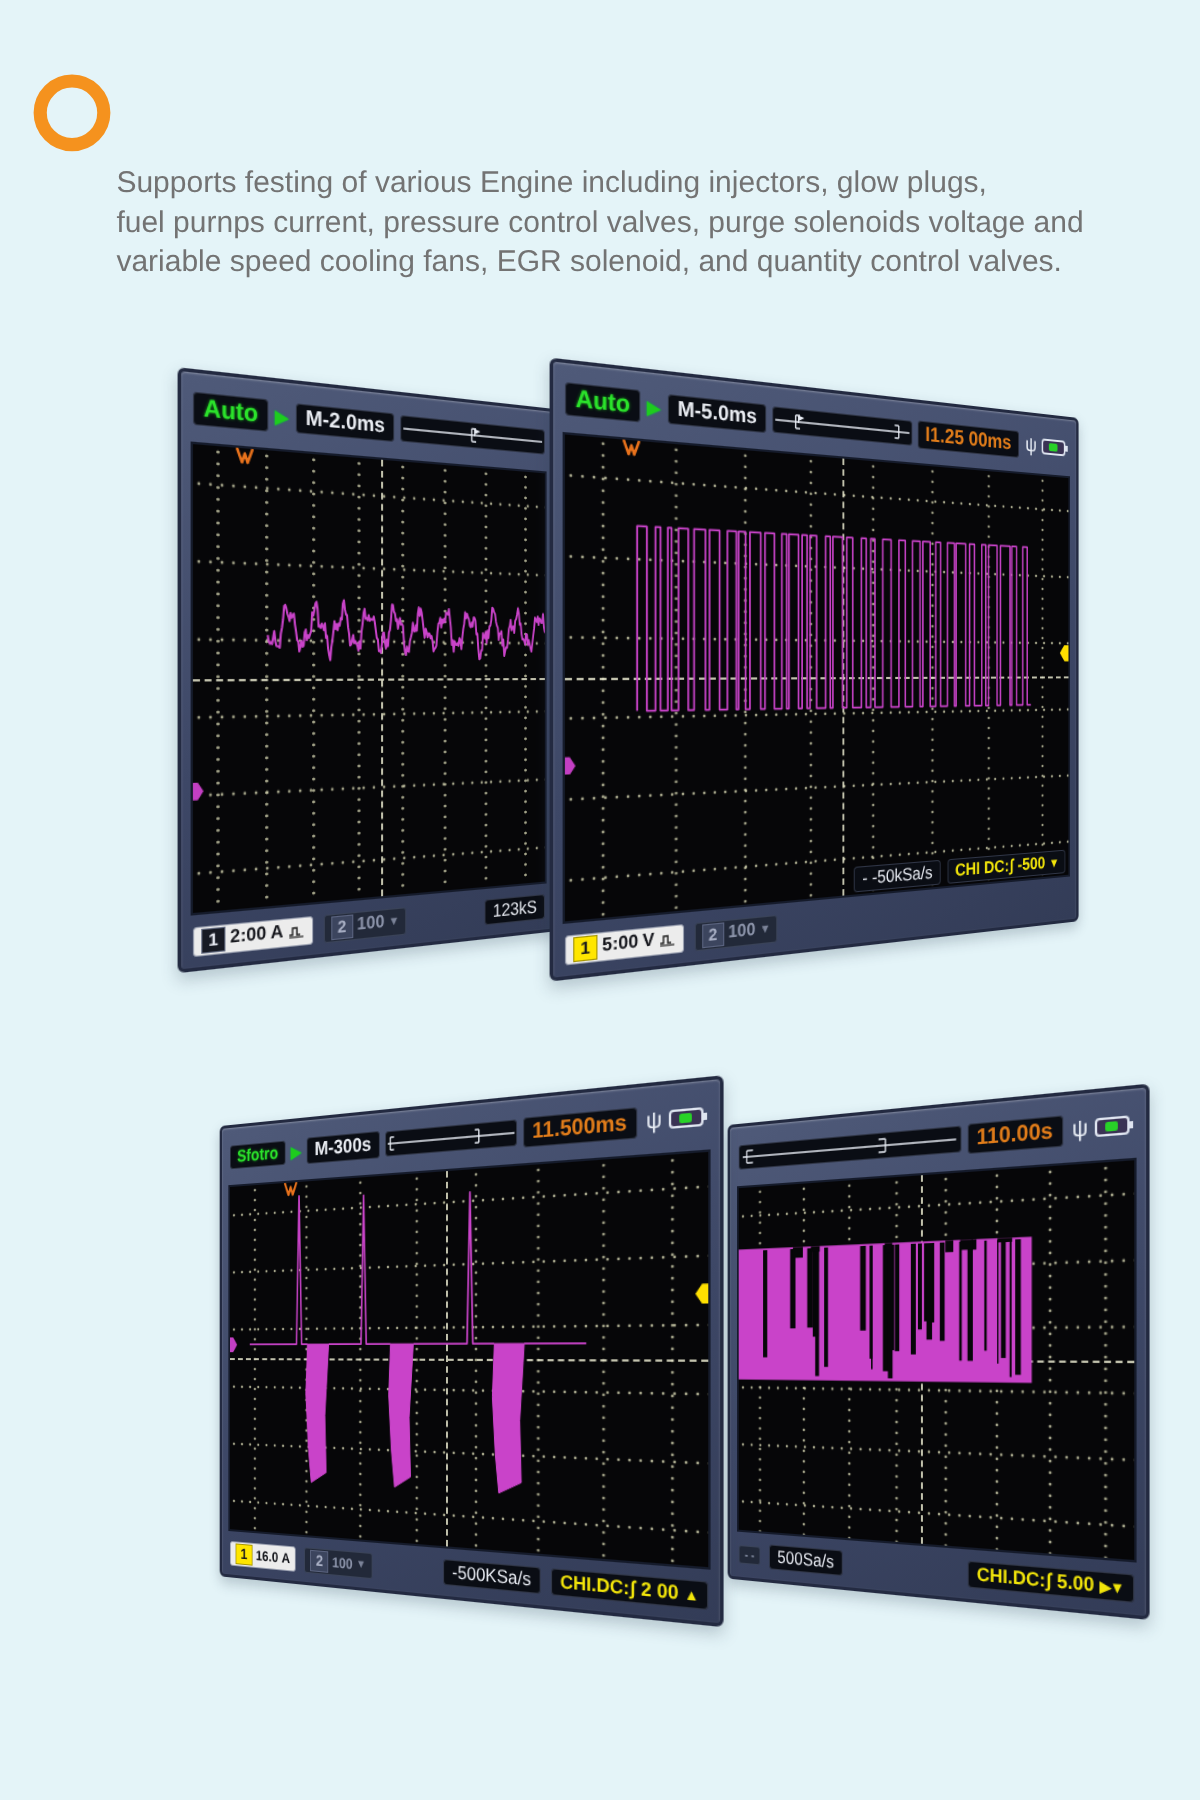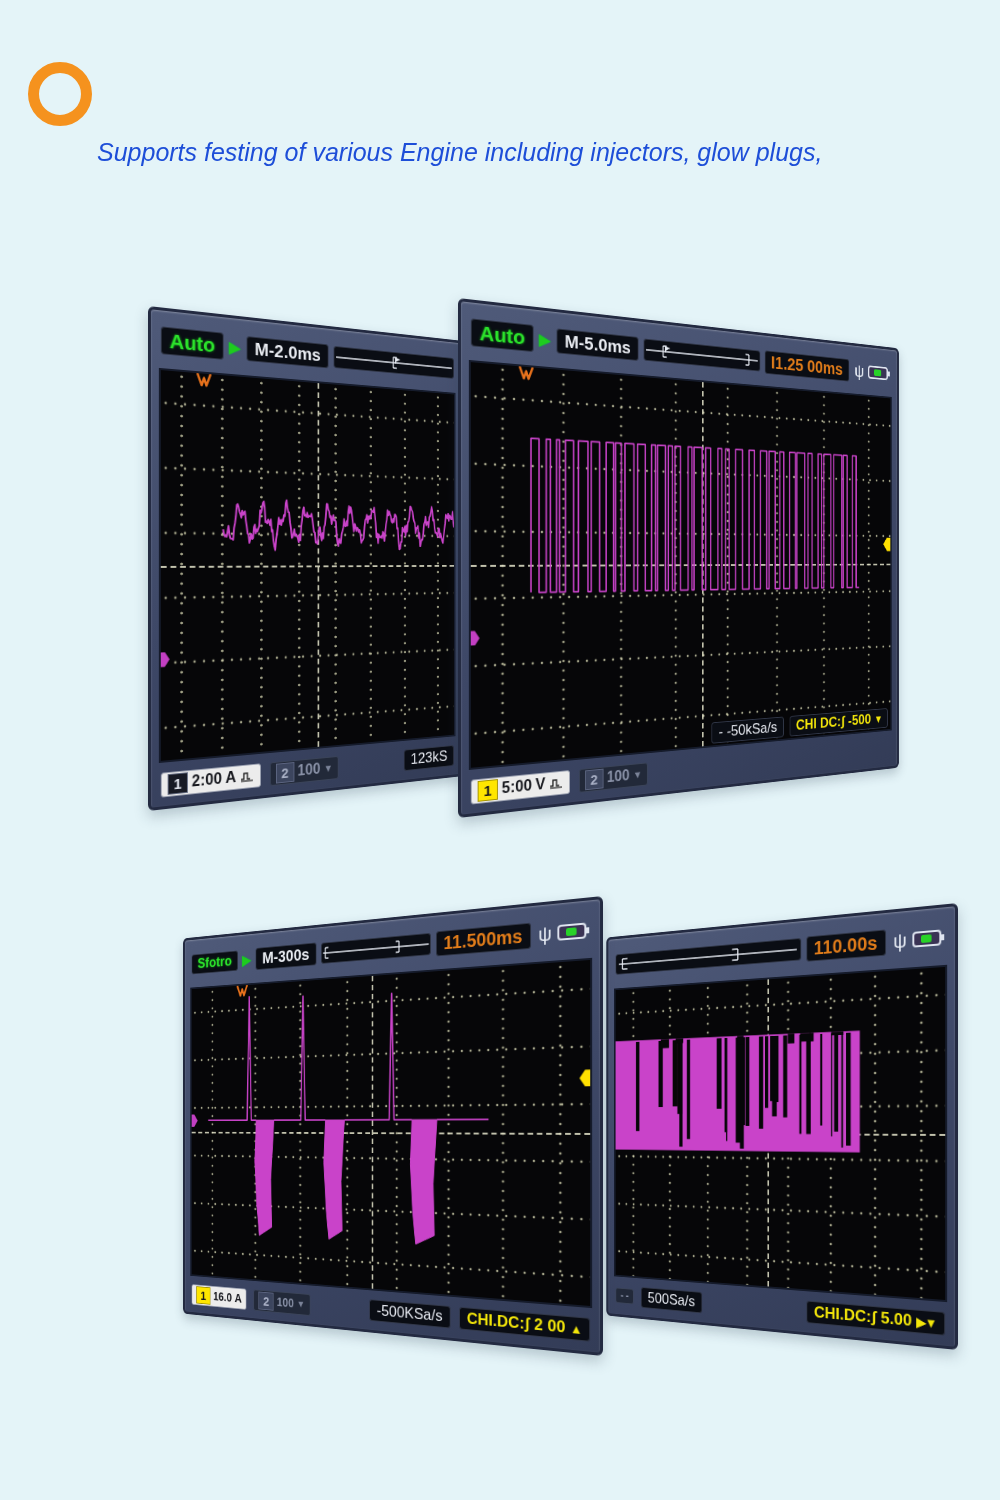--- a/index.html
+++ b/index.html
@@ -2,21 +2,21 @@
 <html><head>
 <meta charset="utf-8">
 <style>
   html,body{margin:0;padding:0;}
   body{font-family:"Liberation Sans",sans-serif;}
   #canvas{position:relative;width:1000px;height:1500px;background:#e4f4f8;overflow:hidden;}
 
   
   .ring{position:absolute;left:28px;top:62px;width:42px;height:42px;border:11px solid #f5921e;border-radius:50%;}
   .title{position:absolute;left:100px;top:52px;font-size:47px;font-weight:bold;color:#0d0d0d;letter-spacing:-1px;}
-  .desc{position:absolute;left:97px;top:136px;font-size:25px;line-height:33px;color:#1d4ed8;font-style:italic;}
+  .desc{position:absolute;left:97px;top:136px;font-size:25px;line-height:33px;color:#737373;}
   .desc span{display:block;}
 
   
   .scope{position:absolute;display:flex;flex-direction:column;box-sizing:border-box;
     background:linear-gradient(160deg,#4f5a79 0%,#3d4766 55%,#333c57 100%);
     border:3px solid #232a41;border-radius:6px;padding:6px 8px 4px 8px;
     box-shadow:0 6px 14px rgba(40,60,80,.25), inset 0 1px 2px rgba(255,255,255,.3);}
   .s1{left:148px;top:306px;width:370px;height:505px;transform-origin:left center;
       transform:perspective(320px) rotateY(8deg);z-index:1;}
   .s2{left:458px;top:298px;width:552px;height:520px;transform-origin:left center;
@@ -69,20 +69,22 @@
   .grow{flex:1;}
 </style>
 </head>
 <body>
 
 <div id="canvas" style="background: rgb(228, 244, 248);">
 
   <div class="ring"></div>
   <div class="desc">
     <span>Supports festing of various Engine including injectors, glow plugs,</span>
+    <span>fuel purnps current, pressure control valves, purge solenoids voltage  and</span>
+    <span>variable speed cooling fans, EGR solenoid, and quantity control valves.</span>
   </div>
 
   <div class="scope s1">
     <div class="s-top">
       <div class="box"><span class="mode">Auto</span></div>
       <span class="play">▶</span>
       <div class="box"><span class="tbv">M-2.0ms</span></div>
       <div class="box tbarbox grow">
           <svg class="tbar" viewBox="0 0 100 16" preserveAspectRatio="none">
             <path d="M2 8 H98" stroke="#e8ecf4" fill="none" stroke-width="1.4" vector-effect="non-scaling-stroke" stroke-linejoin="round"></path>

